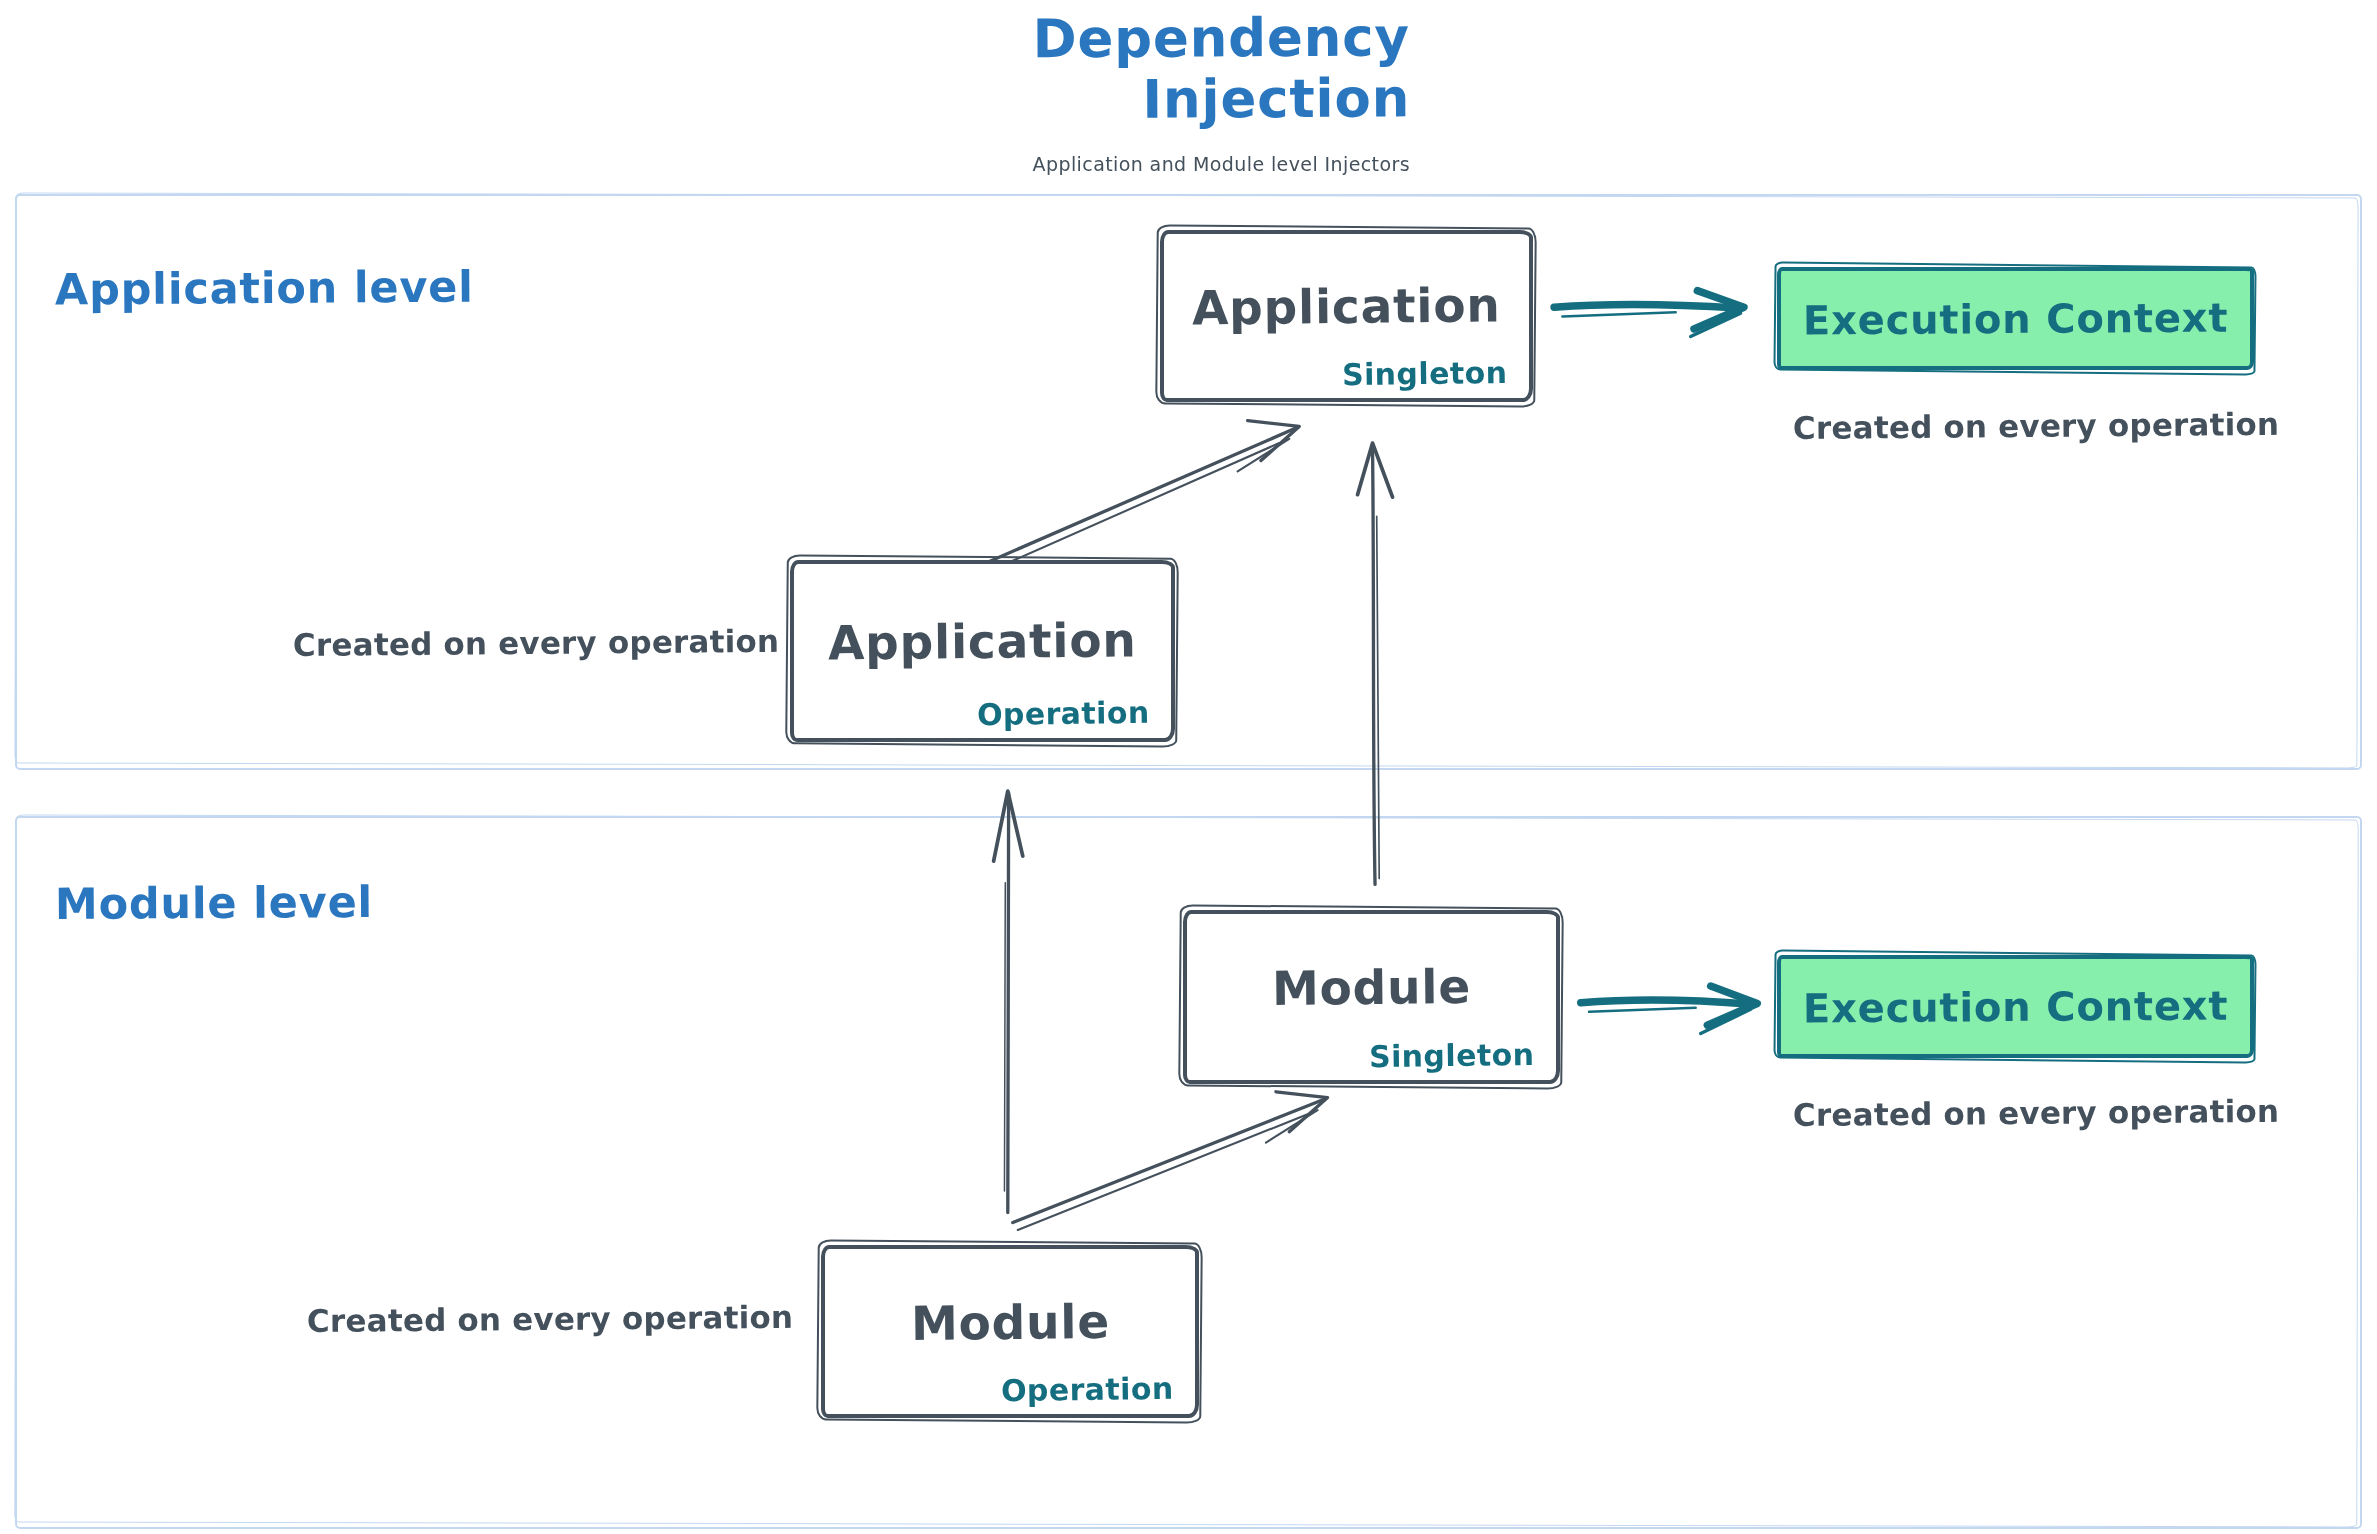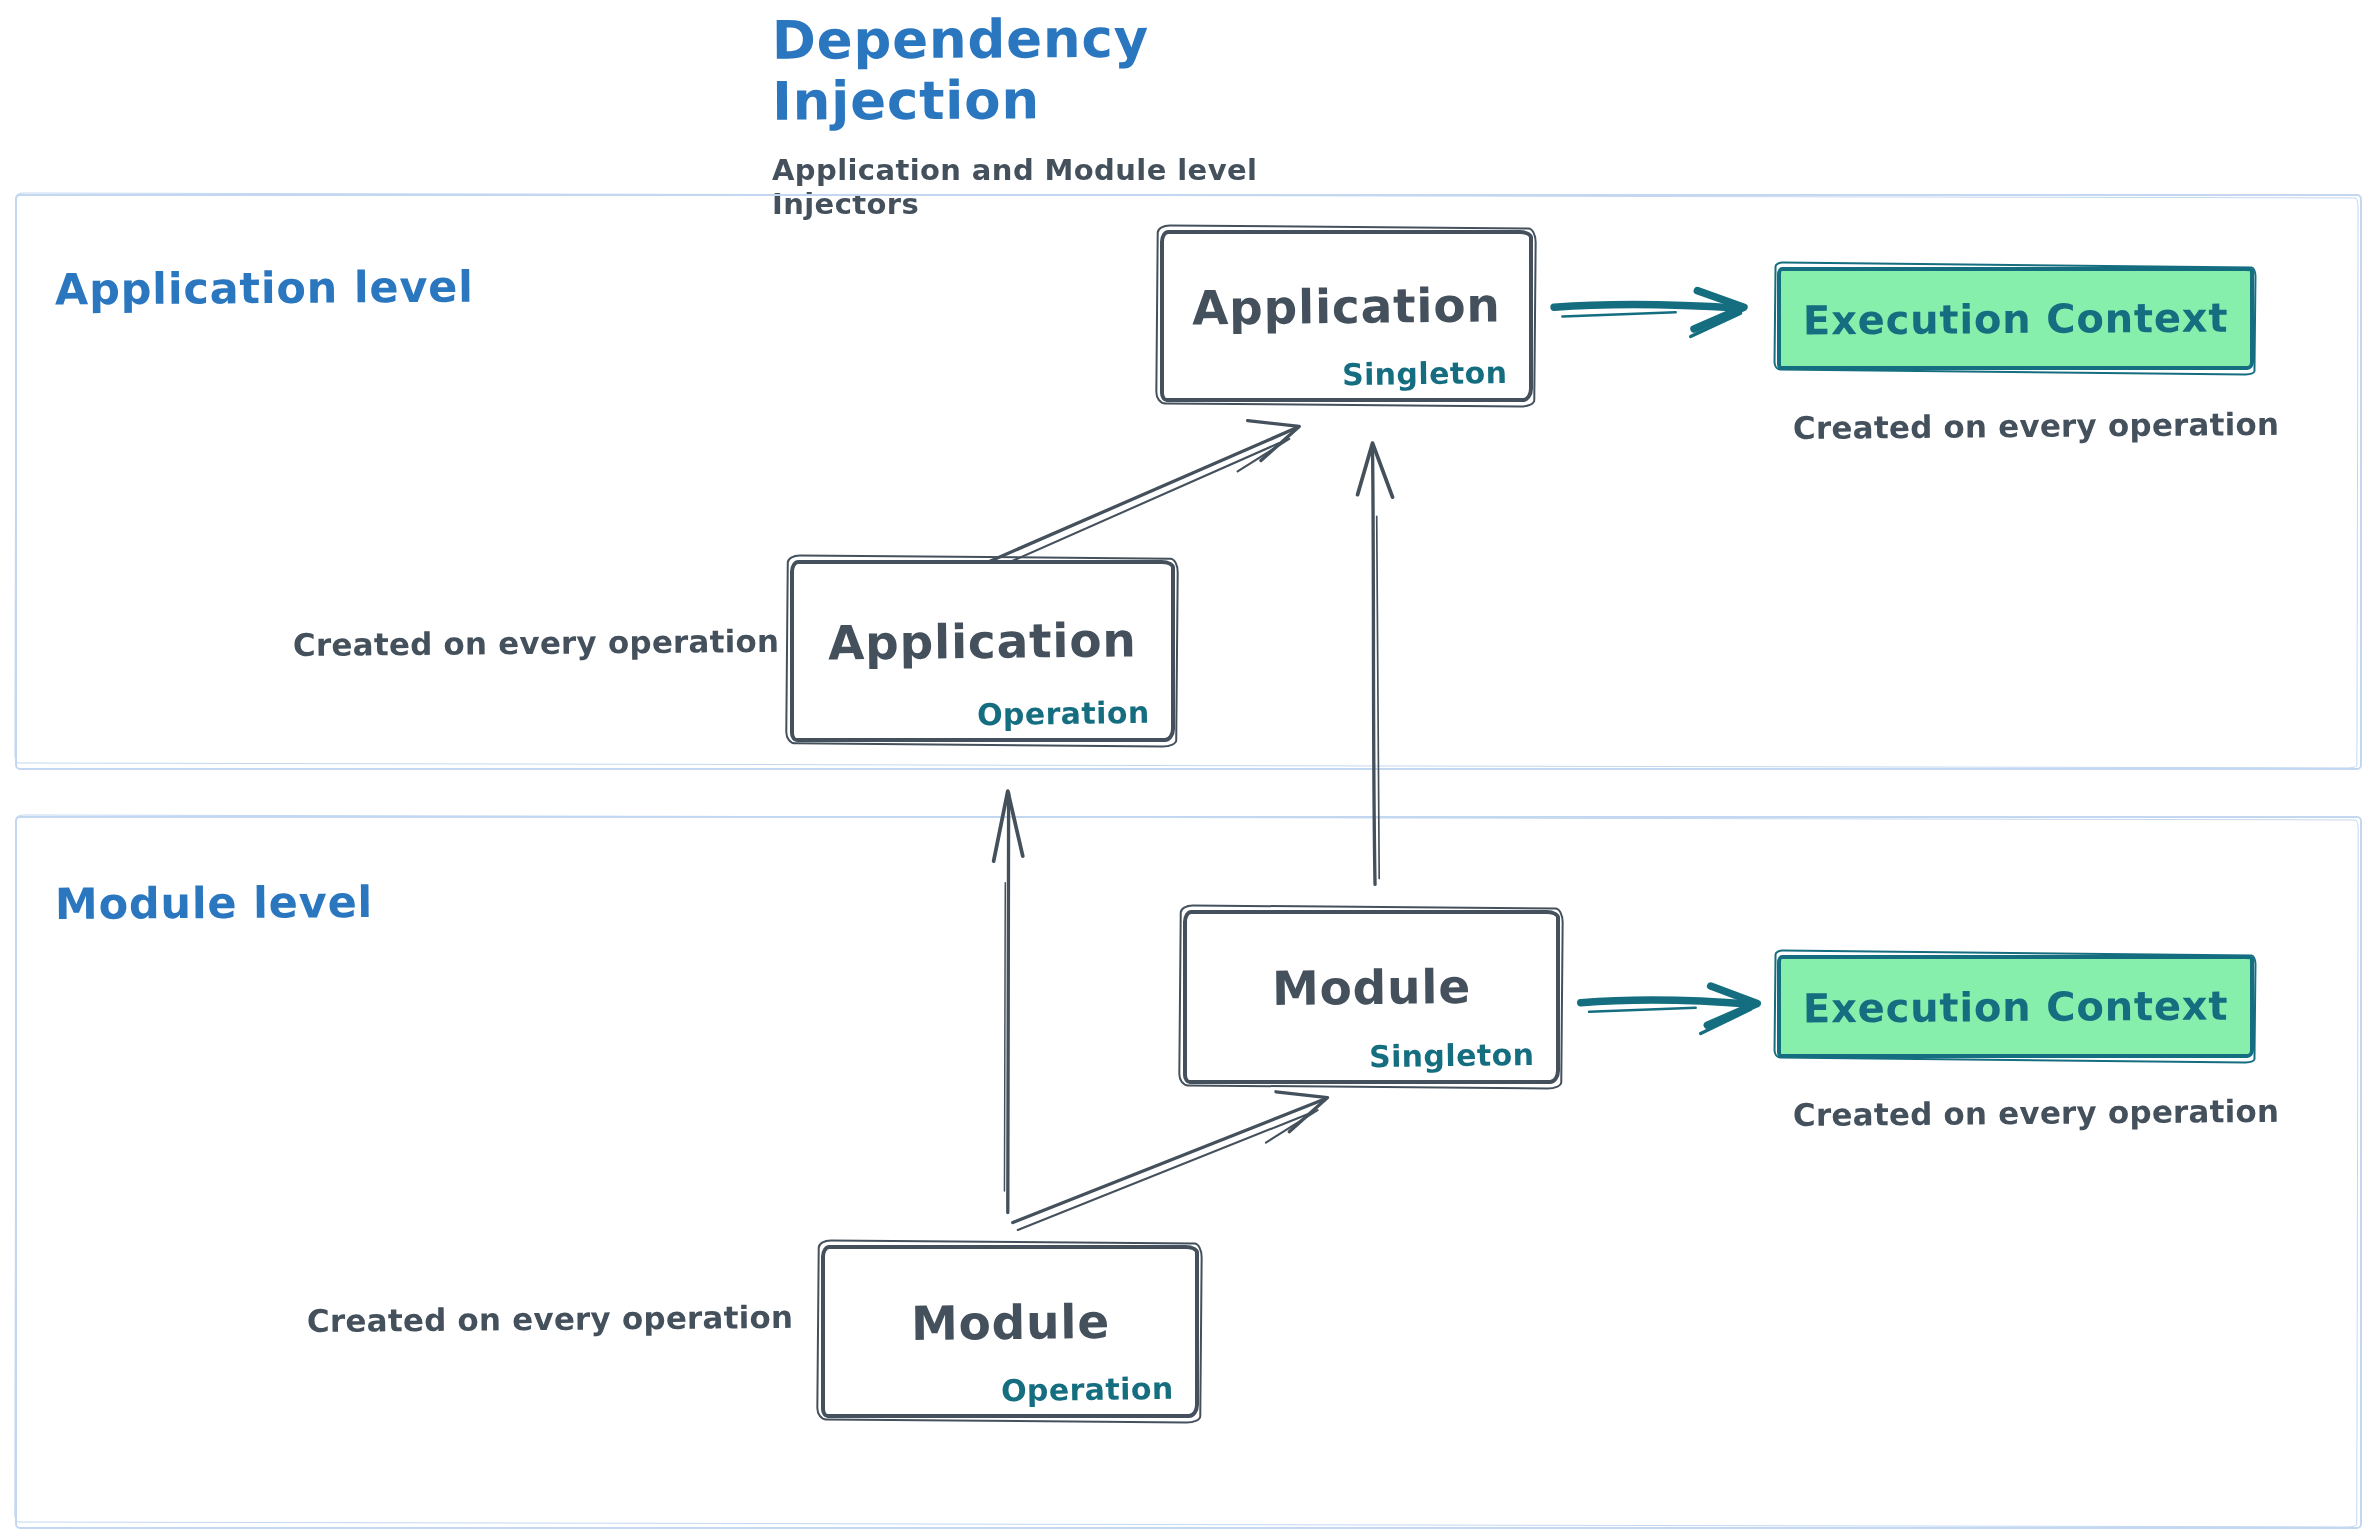--- a/index.html
+++ b/index.html
@@ -14,27 +14,27 @@
     position: relative;
     width: 2377px;
     height: 1534px;
     background: #ffffff;
     overflow: hidden;
     font-family: "DejaVu Sans", sans-serif;
     color: var(--ink, #44515c);
   }
 
   
-  .title-wrap { position: absolute; left: 772px; top: 8.3px; width: 638px; text-align: left; }
+  .title-wrap { position: absolute; left: 772px; top: 8.3px; width: 638px; text-align: right; }
   .main-title {
     font-size: 53px; font-weight: bold; color: var(--blue, #2a77c0);
     letter-spacing: 0.8px; transform: rotate(-0.3deg);
   }
   .sub-title {
-    margin-top: 23px; font-size: 29px; font-weight: 700; color: var(--ink, #44515c);
+    margin-top: 23px; font-size: 19px; font-weight: 400; color: var(--ink, #44515c);
     letter-spacing: 0.4px;
   }
 
   
   .panel {
     position: absolute; left: 15px; width: 2347px;
     border: 2.1px solid var(--panel, #c3d8f0);
     border-radius: 5px; z-index: 1;
   }
   .panel::before {

